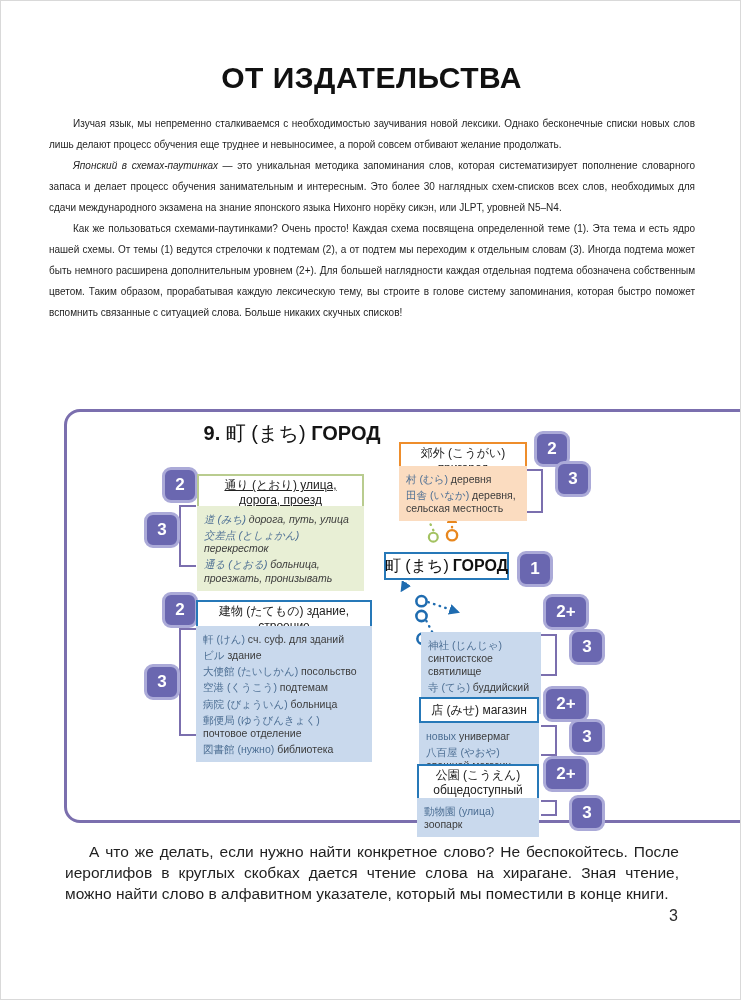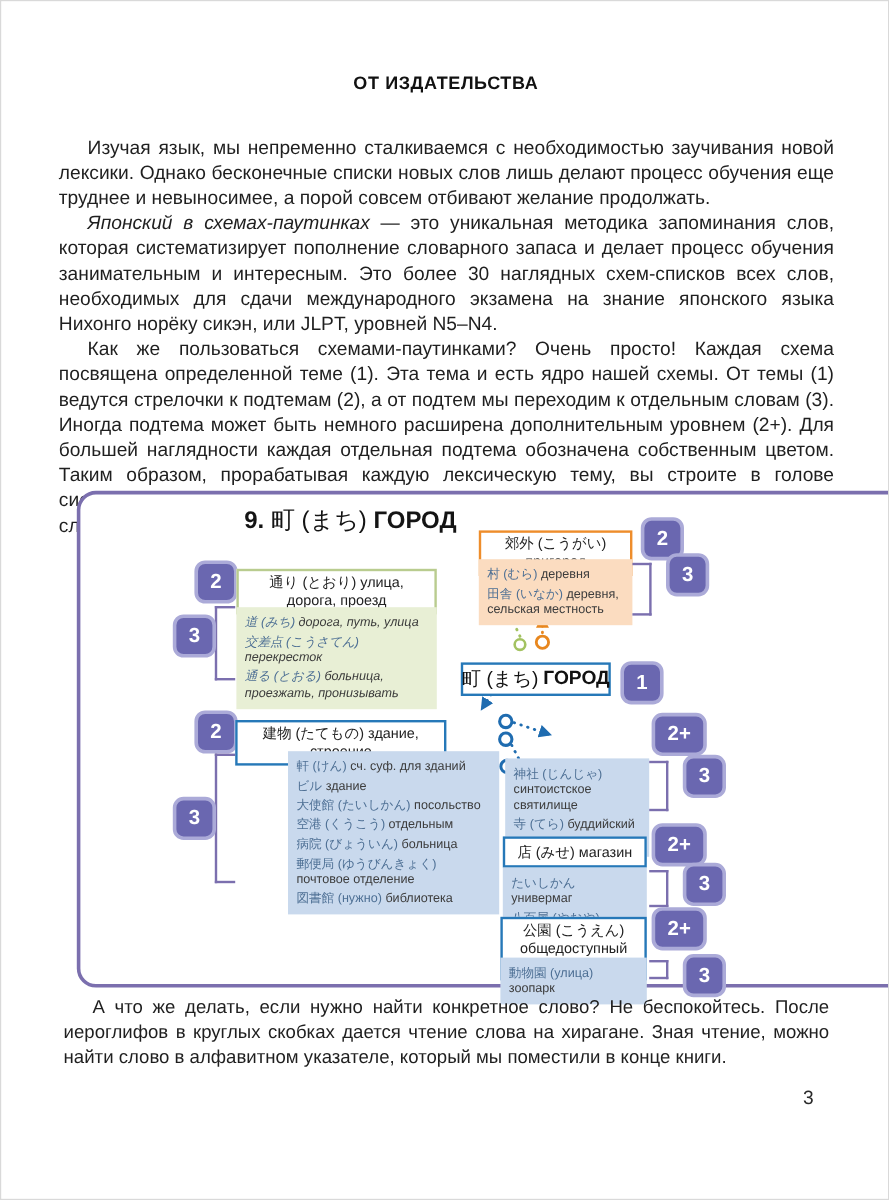--- a/index.html
+++ b/index.html
@@ -3,51 +3,51 @@
 <meta charset="utf-8">
 <style>
   html,body{margin:0;padding:0;background:#fff;}
   .page{
     position:relative;width:741px;height:1000px;background:#ffffff;
     font-family:"Liberation Sans",sans-serif;color:#1a1a1a;
     box-sizing:border-box;border:1px solid #d9d9d9;overflow:hidden;
   }
   .doc-title{
     position:absolute;top:60px;left:0;width:741px;text-align:center;
-    font-size:15px;font-weight:bold;letter-spacing:.5px;color:#111;
+    font-size:30px;font-weight:bold;letter-spacing:.5px;color:#111;
   }
   .body-text{
     position:absolute;left:48px;top:112px;width:646px;
-    font-size:16px;line-height:21px;text-align:justify;color:#1f1f1f;
+    font-size:10px;line-height:21px;text-align:justify;color:#1f1f1f;
   }
   .body-text p{margin:0;text-indent:24px;}
   .bottom-text{
     position:absolute;left:48px;top:824px;width:646px;
     font-size:15.5px;line-height:21px;text-align:justify;color:#1f1f1f;
   }
-  .bottom-text p{margin:4px;text-indent:24px;}
+  .bottom-text p{margin:16px;text-indent:24px;}
   .page-number{position:absolute;top:906px;right:62px;font-size:16px;color:#2a2a2a;}
 
   
   .diagram{
     position:absolute;left:63px;top:408px;width:712px;height:414px;
     border:3px solid #7b6fae;border-radius:16px;box-sizing:border-box;background:#fff;
   }
   .diagram svg.connectors{position:absolute;left:0;top:0;width:100%;height:100%;}
   .dg-title{
     position:absolute;left:95px;top:8px;width:260px;text-align:center;
     font-size:20px;color:#141414;
   }
   .dg-title .b{font-weight:bold;}
   .hdr{
     position:absolute;background:#fff;border:2px solid #999;box-sizing:border-box;
     display:flex;align-items:center;justify-content:center;text-align:center;
     font-size:12px;line-height:1.25;color:#222;padding:2px 4px;
   }
-  .hdr.green-h{border-color:#b9cc8f;}
+  .hdr.green-h{border-color:#b9cc8f;text-decoration:underline;}
   .hdr.orange-h{border-color:#ee8d2b;}
   .hdr.blue-h{border-color:#2678b8;}
   .items{
     position:absolute;box-sizing:border-box;padding:4px 7px 3px 7px;
     font-size:10.5px;line-height:1.25;
   }
   .items.green-i{background:#e8efd5;font-style:italic;}
   .items.orange-i{background:#fbdcc0;}
   .items.blue-i{background:#c9d9ed;}
   .item{margin:3px 0;color:#3c3c3c;}
@@ -117,21 +117,21 @@
       <span>町 (まち)</span>
       <span class="b">ГОРОД</span>
     </div>
 
     <div class="badge" style="left:95px;top:55px;">2</div>
     <div class="hdr green-h" style="left:130px;top:62px;width:167px;min-height:32px;">
       <span>通り (とおり) улица, дорога, проезд</span>
     </div>
     <div class="items green-i" style="left:130px;top:94px;width:167px;min-height:58px;">
       <div class="item"><span class="jp">道 (みち)</span> <span class="ru">дорога, путь, улица</span></div>
-      <div class="item"><span class="jp">交差点 (こうさてん)</span> <span class="ru">перекресток</span></div>
+      <div class="item"><span class="jp">交差点 (としょかん)</span> <span class="ru">перекресток</span></div>
       <div class="item"><span class="jp">通る (とおる)</span> <span class="ru">больница, проезжать, пронизывать</span></div>
     </div>
     <div class="bracket-l" style="left:112px;top:93px;width:17px;height:62px;"></div>
     <div class="badge" style="left:77px;top:100px;">3</div>
 
     <div class="badge" style="left:467px;top:19px;">2</div>
     <div class="hdr orange-h" style="left:332px;top:30px;width:128px;min-height:24px;">
       <span>郊外 (こうがい) пригород</span>
     </div>
     <div class="items orange-i" style="left:332px;top:54px;width:128px;min-height:46px;">
@@ -144,46 +144,46 @@
     <div class="center-box">
       <span>町 (まち)</span>
       <span class="b">ГОРОД</span>
     </div>
     <div class="badge" style="left:450px;top:139px;">1</div>
 
     <div class="badge" style="left:95px;top:180px;">2</div>
     <div class="hdr blue-h" style="left:129px;top:188px;width:176px;min-height:26px;">
       <span>建物 (たてもの) здание, строение</span>
     </div>
-    <div class="items blue-i" style="left:129px;top:214px;width:176px;min-height:110px;margin-left:44px;">
+    <div class="items blue-i" style="left:129px;top:214px;width:176px;min-height:110px;">
       <div class="item"><span class="jp">軒 (けん)</span> <span class="ru">сч. суф. для зданий</span></div>
       <div class="item"><span class="jp">ビル</span> <span class="ru">здание</span></div>
       <div class="item"><span class="jp">大使館 (たいしかん)</span> <span class="ru">посольство</span></div>
-      <div class="item"><span class="jp">空港 (くうこう)</span> <span class="ru">отдельным</span></div>
+      <div class="item"><span class="jp">空港 (くうこう)</span> <span class="ru">подтемам</span></div>
       <div class="item"><span class="jp">病院 (びょういん)</span> <span class="ru">больница</span></div>
       <div class="item"><span class="jp">郵便局 (ゆうびんきょく)</span> <span class="ru">почтовое отделение</span></div>
       <div class="item"><span class="jp">図書館 (нужно)</span> <span class="ru">библиотека</span></div>
     </div>
     <div class="bracket-l" style="left:112px;top:216px;width:17px;height:108px;"></div>
     <div class="badge" style="left:77px;top:252px;">3</div>
 
     <div class="badge wide" style="left:476px;top:182px;">2+</div>
     <div class="items blue-i" style="left:354px;top:220px;width:120px;min-height:44px;">
       <div class="item"><span class="jp">神社 (じんじゃ)</span> <span class="ru">синтоистское святилище</span></div>
       <div class="item"><span class="jp">寺 (てら)</span> <span class="ru">буддийский храм</span></div>
     </div>
     <div class="bracket-r" style="left:474px;top:222px;width:16px;height:42px;"></div>
     <div class="badge" style="left:502px;top:217px;">3</div>
 
     <div class="badge wide" style="left:476px;top:274px;">2+</div>
     <div class="hdr blue-h" style="left:352px;top:285px;width:120px;min-height:26px;">
       <span>店 (みせ) магазин</span>
     </div>
     <div class="items blue-i" style="left:352px;top:311px;width:120px;min-height:33px;">
-      <div class="item"><span class="jp">たいしかん</span> <span class="ru">универмаг</span></div>
+      <div class="item"><span class="jp">новых</span> <span class="ru">универмаг</span></div>
       <div class="item"><span class="jp">八百屋 (やおや)</span> <span class="ru">овощной магазин</span></div>
     </div>
     <div class="bracket-r" style="left:474px;top:313px;width:16px;height:31px;"></div>
     <div class="badge" style="left:502px;top:307px;">3</div>
 
     <div class="badge wide" style="left:476px;top:344px;">2+</div>
     <div class="hdr blue-h" style="left:350px;top:352px;width:122px;min-height:34px;">
       <span>公園 (こうえん) общедоступный парк</span>
     </div>
     <div class="items blue-i" style="left:350px;top:386px;width:122px;min-height:18px;">

